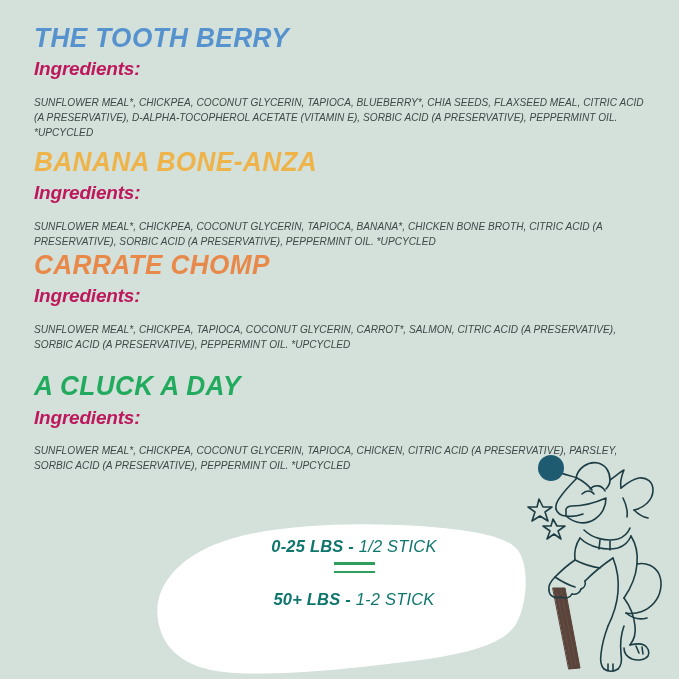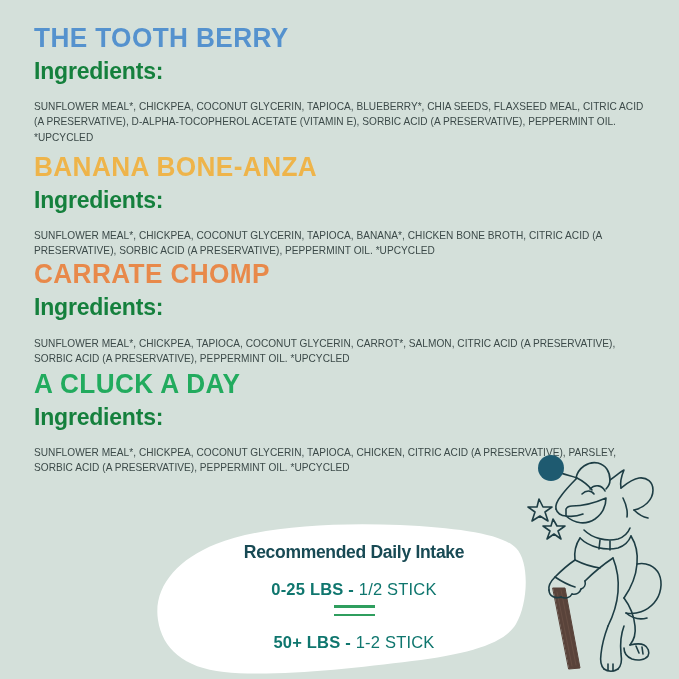--- a/index.html
+++ b/index.html
@@ -12,20 +12,21 @@
     background: #d4e0da;
     font-family: "Liberation Sans", sans-serif;
     overflow: hidden;
     position: relative;
   }
   .page {
     position: relative;
     width: 638px;
     height: 679px;
     box-sizing: border-box;
+    font-style: italic;
   }
 
   
   .products {
     position: absolute;
     left: 34px;
     top: 24px;
     width: 615px;
   }
   .product {
@@ -38,23 +39,23 @@
     letter-spacing: 0.4px;
     text-transform: uppercase;
     margin: 0 0 6px 0;
     font-stretch: condensed;
     transform: scaleX(0.97);
     transform-origin: left center;
     white-space: nowrap;
   }
   .ingredients-label {
     font-weight: 700;
-    font-size: 23px;
+    font-size: 19px;
     line-height: 1.1;
-    color: #15803d;
+    color: #be185d;
     margin: 0 0 13px 0;
     letter-spacing: -0.2px;
   }
   .ingredients-body {
     font-size: 10.6px;
     line-height: 1.42;
     color: #3c4a49;
     letter-spacing: 0.02px;
     margin: 0;
     transform: scaleX(0.93);
@@ -68,21 +69,21 @@
   .p3 .product-title { color: #e8894a; }
   .p4 .product-title { color: #22ab5e; }
 
   .p1 .ingredients-body { width: 104%; transform: scaleX(0.955); }
   .p2 .ingredients-body { width: 104%; transform: scaleX(0.955); }
   .p3 .ingredients-body { width: 104%; transform: scaleX(0.955); }
   .p4 .ingredients-body { width: 104%; transform: scaleX(0.955); }
 
   .p1 { margin-bottom: 8px; }
   .p2 { }
-  .p3 { margin-bottom: 4px; }
+  .p3 { margin-bottom: 20px; }
 
   
   .product .ingredients-body { padding-top: 2px; }
 
   
   .blob-wrap {
     position: absolute;
     left: 150px;
     top: 520px;
     width: 400px;
@@ -185,21 +186,20 @@
                C 310 8, 352 14, 366 28
                C 380 42, 378 84, 366 104
                C 354 124, 318 134, 262 141
                C 200 149, 120 157, 74 152
                C 34 148, 12 128, 8 100
                C 3 68, 26 40, 66 24 Z" fill="#ffffff"></path>
     </svg>
   </div>
 
   <div class="intake">
-    <div class="intake-title">Recommended Daily Intake</div>
 
     <div class="intake-row r1">
       <span class="lbs">0-25 LBS - </span><span class="amt">1/2 STICK</span>
     </div>
     <div class="divider" style="background: rgb(47, 158, 94);"></div>
 
     <div class="divider" style="background: rgb(47, 158, 94);"></div>
 
     <div class="intake-row r3">
       <span class="lbs">50+ LBS - </span><span class="amt">1-2 STICK</span>

